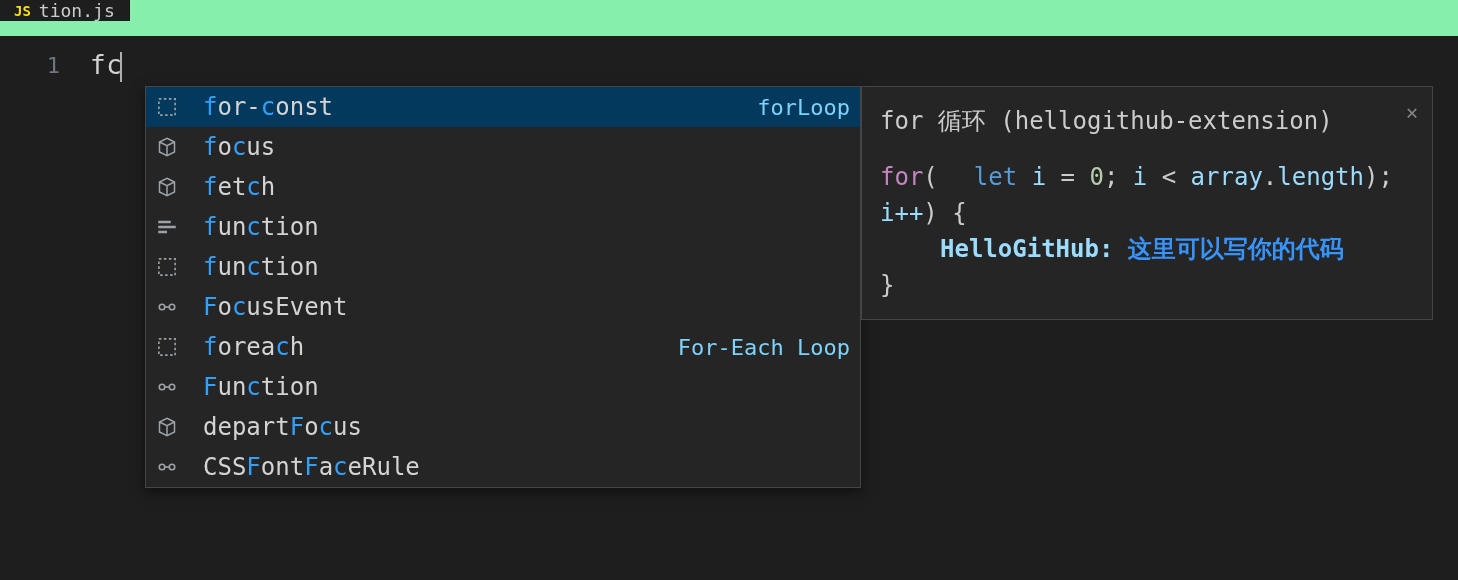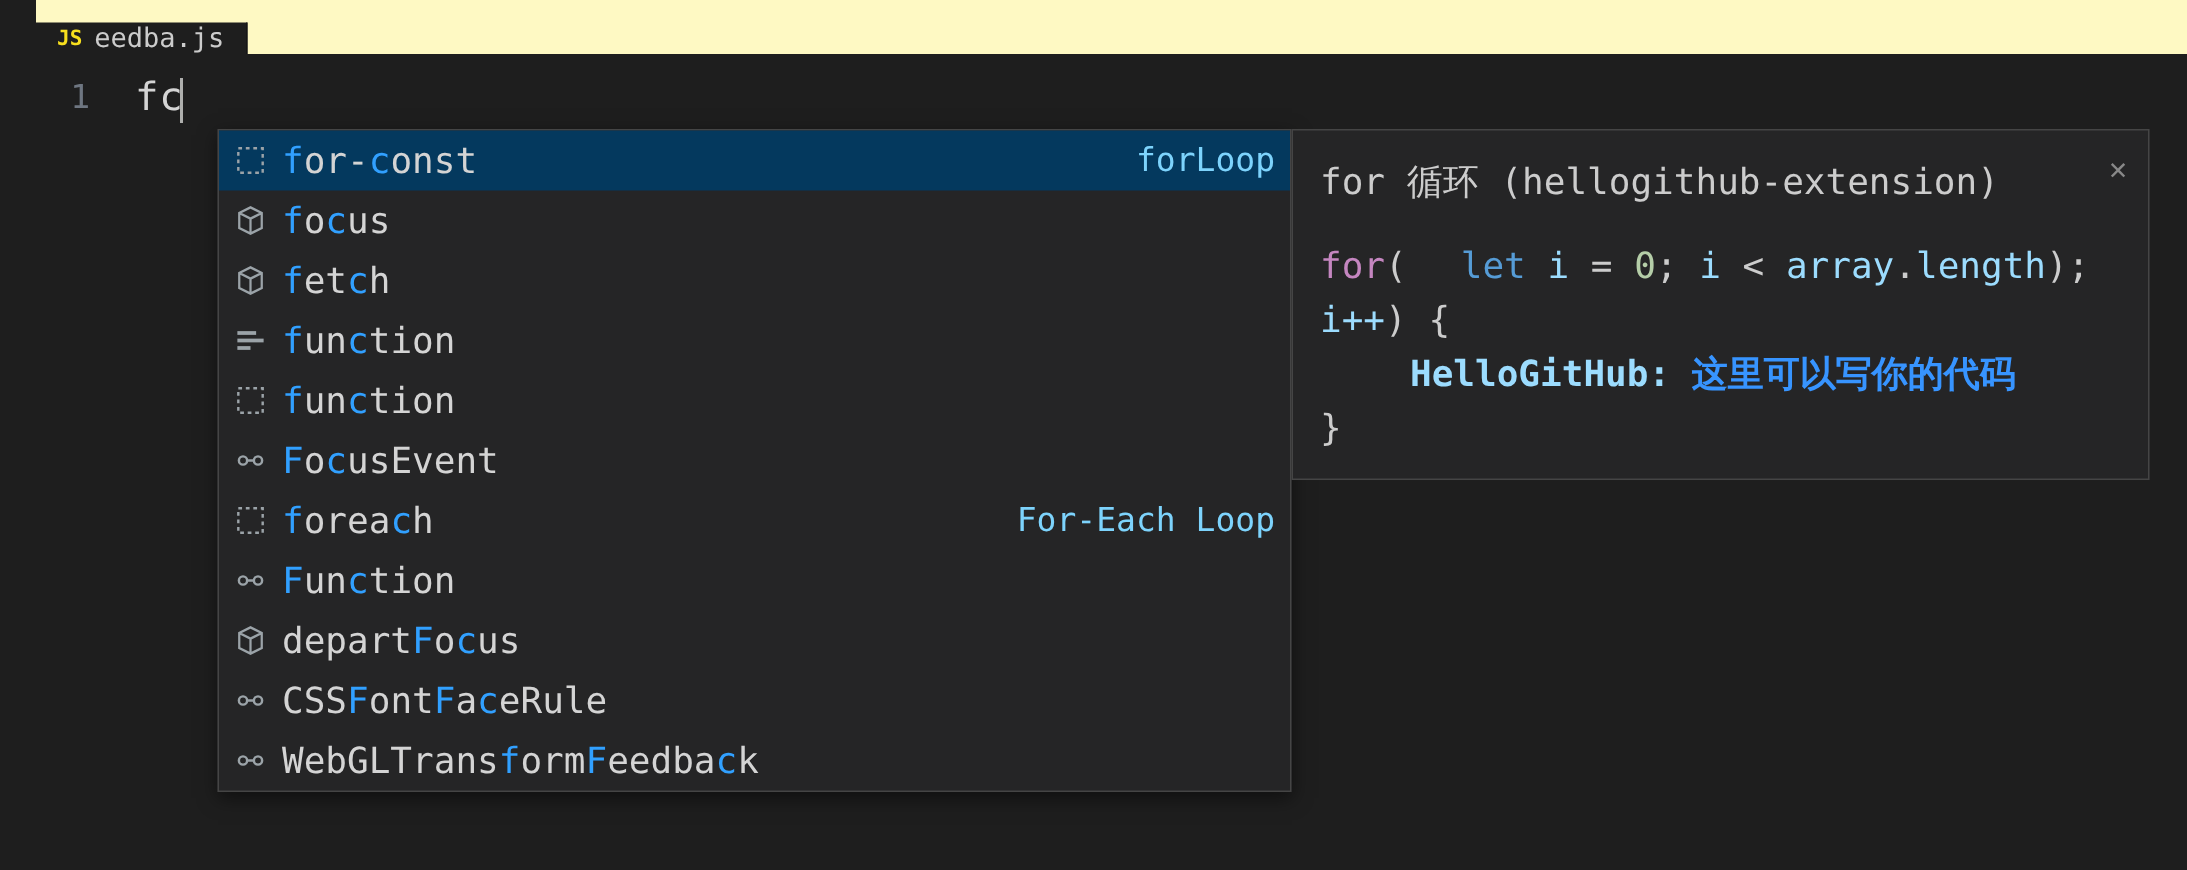--- a/index.html
+++ b/index.html
@@ -8,24 +8,23 @@
     height: 580px;
     background: #1e1e1e;
     font-family: "Consolas", "Menlo", "Monaco", monospace;
     font-size: 22px;
     color: #cccccc;
     overflow: hidden;
     position: relative;
   }
   .tab-bar {
     height: 36px;
-    background: #fef9c3;
-    display: flex;
-    align-items: flex-end;
-    margin-left: 24px;
+    background: #86efac;
+    display: flex;
+    align-items: flex-start;
   }
   .tab {
     display: flex;
     align-items: center;
     padding: 0 14px;
     background: #1e1e1e;
     border-right: 1px solid #161616;
     gap: 8px;
     font-size: 18px;
     color: #cccccc;
@@ -74,21 +73,21 @@
     border: 1px solid #454545;
     box-shadow: 0 4px 12px rgba(0,0,0,0.5);
   }
   .row {
     display: flex;
     align-items: center;
     height: 40px;
     padding: 0 10px;
     font-size: 24px;
     color: #d4d4d4;
-    gap: 10px;
+    gap: 25px;
   }
   .row.selected { background: #04395e; }
   .row .icn {
     width: 22px;
     height: 22px;
     flex-shrink: 0;
     display: flex;
     align-items: center;
     justify-content: center;
     color: #9ba3a8;
@@ -123,21 +122,21 @@
   .lbl { color: #9cdcfe; }
   .lnk { color: #3794ff; }
   svg { display: block; }
 </style>
 </head>
 <body>
 
 <div class="tab-bar">
   <div class="tab">
     <span class="js-badge">JS</span>
-    <span>eedba.js</span>
+    <span>tion.js</span>
   </div>
 </div>
 
 <div class="editor">
   <div class="line">
     <div class="gutter">1</div>
     <div class="code">
       <span>fc</span>
       <span class="cursor"></span>
     </div>
@@ -228,30 +227,20 @@
     <div class="row">
       <span class="icn">
         <svg width="20" height="20" viewBox="0 0 16 16">
           <circle cx="4" cy="8" r="2.2" fill="none" stroke="#9ba3a8" stroke-width="1.3"></circle>
           <circle cx="12" cy="8" r="2.2" fill="none" stroke="#9ba3a8" stroke-width="1.3"></circle>
           <line x1="6.2" y1="8" x2="9.8" y2="8" stroke="#9ba3a8" stroke-width="1.3"></line>
         </svg>
       </span>
       <span class="label"><span>CSS</span><span class="hl">F</span><span>ont</span><span class="hl">F</span><span>a</span><span class="hl">c</span><span>eRule</span></span>
     </div>
-    <div class="row">
-      <span class="icn">
-        <svg width="20" height="20" viewBox="0 0 16 16">
-          <circle cx="4" cy="8" r="2.2" fill="none" stroke="#9ba3a8" stroke-width="1.3"></circle>
-          <circle cx="12" cy="8" r="2.2" fill="none" stroke="#9ba3a8" stroke-width="1.3"></circle>
-          <line x1="6.2" y1="8" x2="9.8" y2="8" stroke="#9ba3a8" stroke-width="1.3"></line>
-        </svg>
-      </span>
-      <span class="label"><span>WebGLTrans</span><span class="hl">f</span><span>orm</span><span class="hl">F</span><span>eedba</span><span class="hl">c</span><span>k</span></span>
-    </div>
   </div>
 
 <div class="detail">
   <span class="close">✕</span>
   <div>
     <span>for</span><span> 循环 (hellogithub-extension)</span>
   </div>
   <div style="height:20px"></div>
   <div>
     <span class="kw">for</span><span>(</span><span class="kw2">let</span><span> </span><span class="prop">i</span><span> </span><span>=</span><span> </span><span class="num">0</span><span>;</span><span> </span><span class="prop">i</span><span> </span><span>&lt;</span><span> </span><span class="prop">array</span><span>.</span><span class="prop">length</span><span>);</span><span> </span><span class="prop">i++</span><span>) </span><span>{</span>

